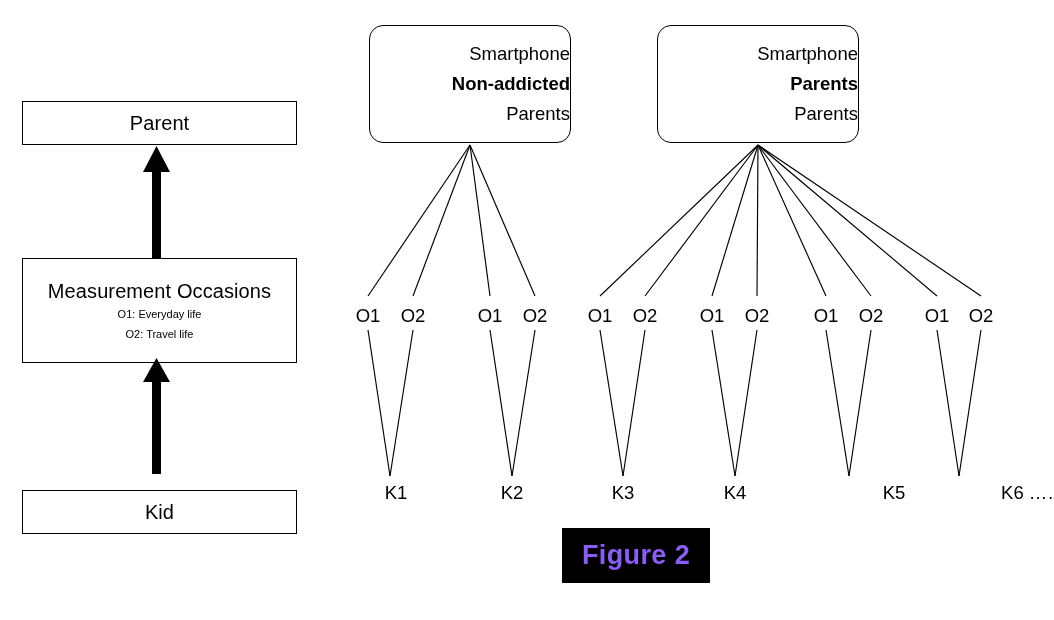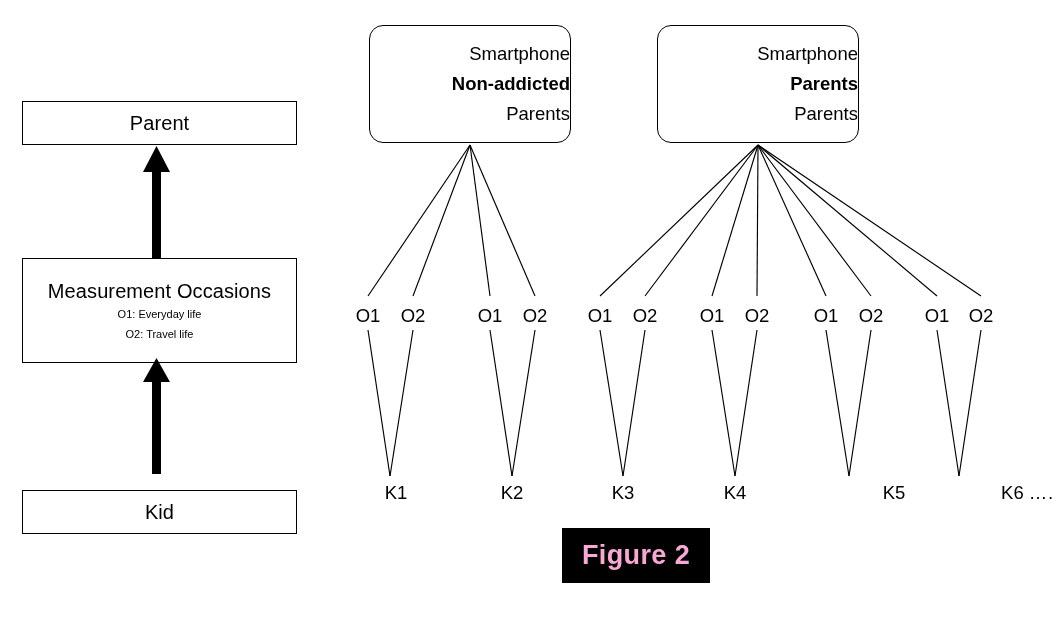--- a/index.html
+++ b/index.html
@@ -100,21 +100,21 @@
     white-space: nowrap;
   }
   .occ-label { top: 305px; }
   .kid-label { top: 482px; }
   
   #figure-caption {
     position: absolute;
     left: 562px; top: 528px;
     width: 148px; height: 55px;
     background: #000000;
-    color: #f9a8d4;
+    color: #8b5cf6;
     display: flex;
     align-items: center;
     justify-content: center;
     font-size: 27px;
     font-weight: bold;
     letter-spacing: 0.4px;
   }
 </style>
 </head>
 <body>

